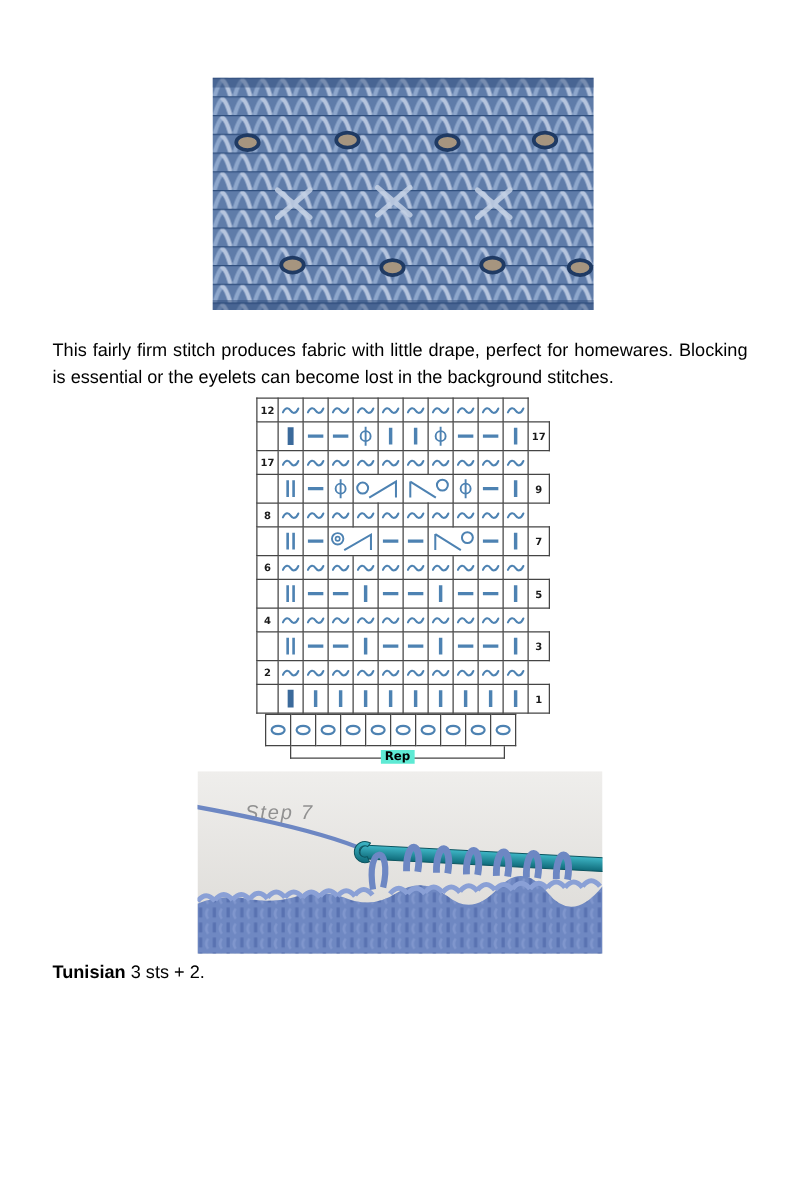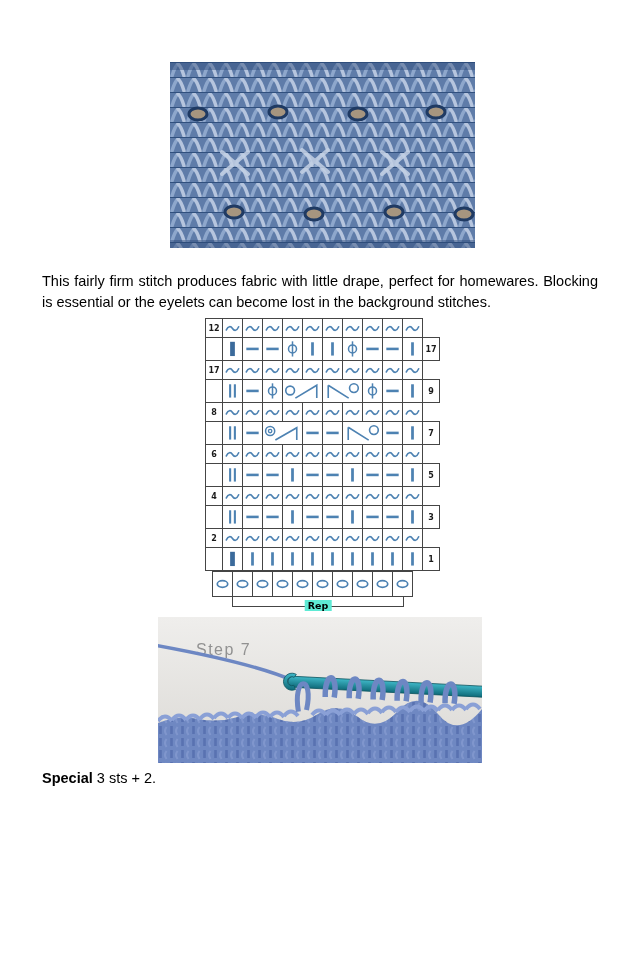--- a/index.html
+++ b/index.html
@@ -1,18 +1,18 @@
 <!DOCTYPE html>
 <html><head>
 <meta charset="utf-8">
 <style>
   html,body{margin:0;padding:0;background:#fff;}
   .page{position:relative;width:640px;height:960px;background:#ffffff;overflow:hidden;
         font-family:"Liberation Sans","DejaVu Sans",sans-serif;color:#000;}
-  figure{margin:0;padding:0;}
+  figure{margin:0;padding:0;font-style:italic;}
   .swatch{position:absolute;left:170px;top:62px;width:305px;height:186px;}
   .intro{position:absolute;left:42px;top:256px;width:556px;font-size:14.5px;line-height:21px;
          text-align:justify;}
   .chart{position:absolute;left:205px;top:318px;width:236px;}
   .chart-table{border-collapse:collapse;table-layout:fixed;padding-left:40px;}
   .chart-table td{padding:0;border:1px solid #454545;overflow:hidden;vertical-align:middle;}
   .chart-table td.ghost{border:none;background:transparent;}
   .chart-table tr.row-ret{height:19px;}
   .chart-table tr.row-st{height:23px;}
   .numcell{font-weight:bold;font-size:8px;text-align:center;color:#1a1a1a;
@@ -871,16 +871,16 @@
           <path d="M264,78 C262,52 276,52 273,78"></path>
           <path d="M288,78 C286,52 300,52 297,78"></path>
         </g>
 
         <path d="M142,94 C134,58 156,56 150,92" stroke="#6d87c3" stroke-width="5" fill="none"></path>
       </g>
     </svg>
   </figure>
 
   <div class="instructions">
-    <p><b>Special</b><span> 3 sts + 2.</span></p>
+    <p><b>Tunisian</b><span> 3 sts + 2.</span></p>
   </div>
 
 </div>
 
 </body></html>

